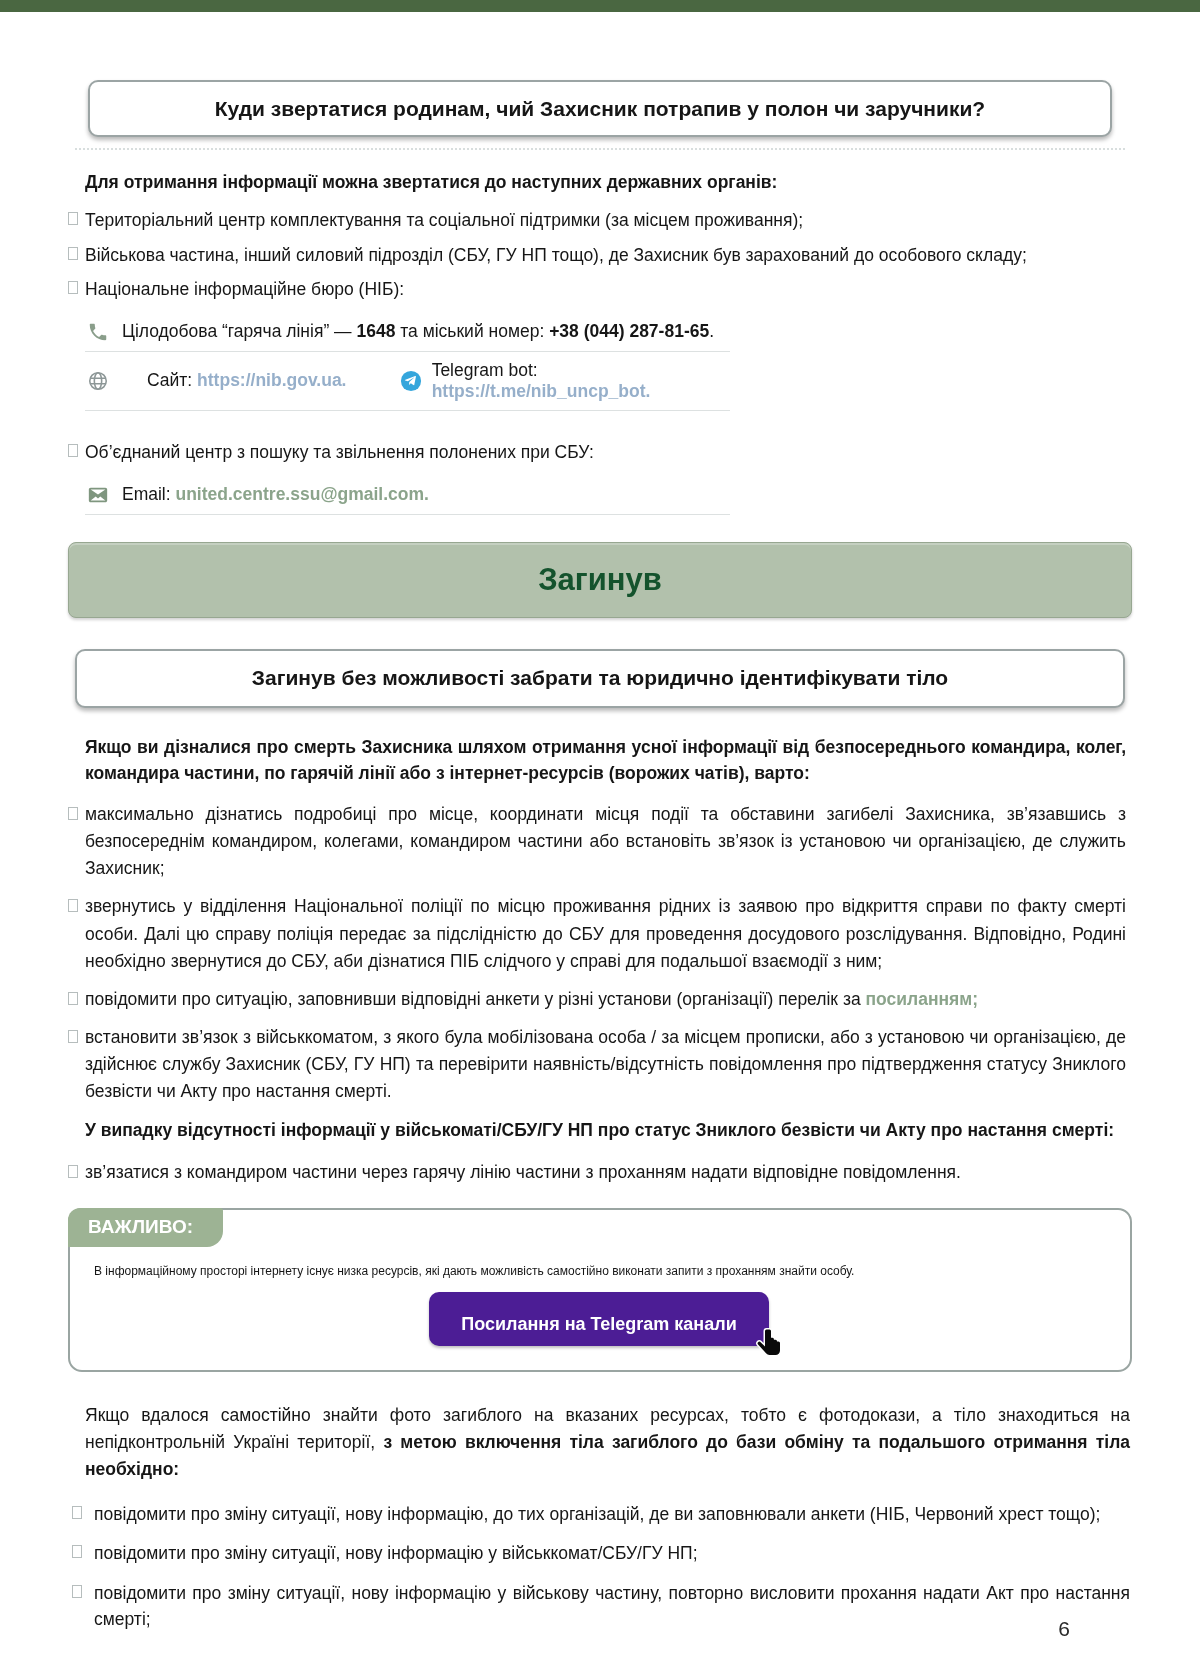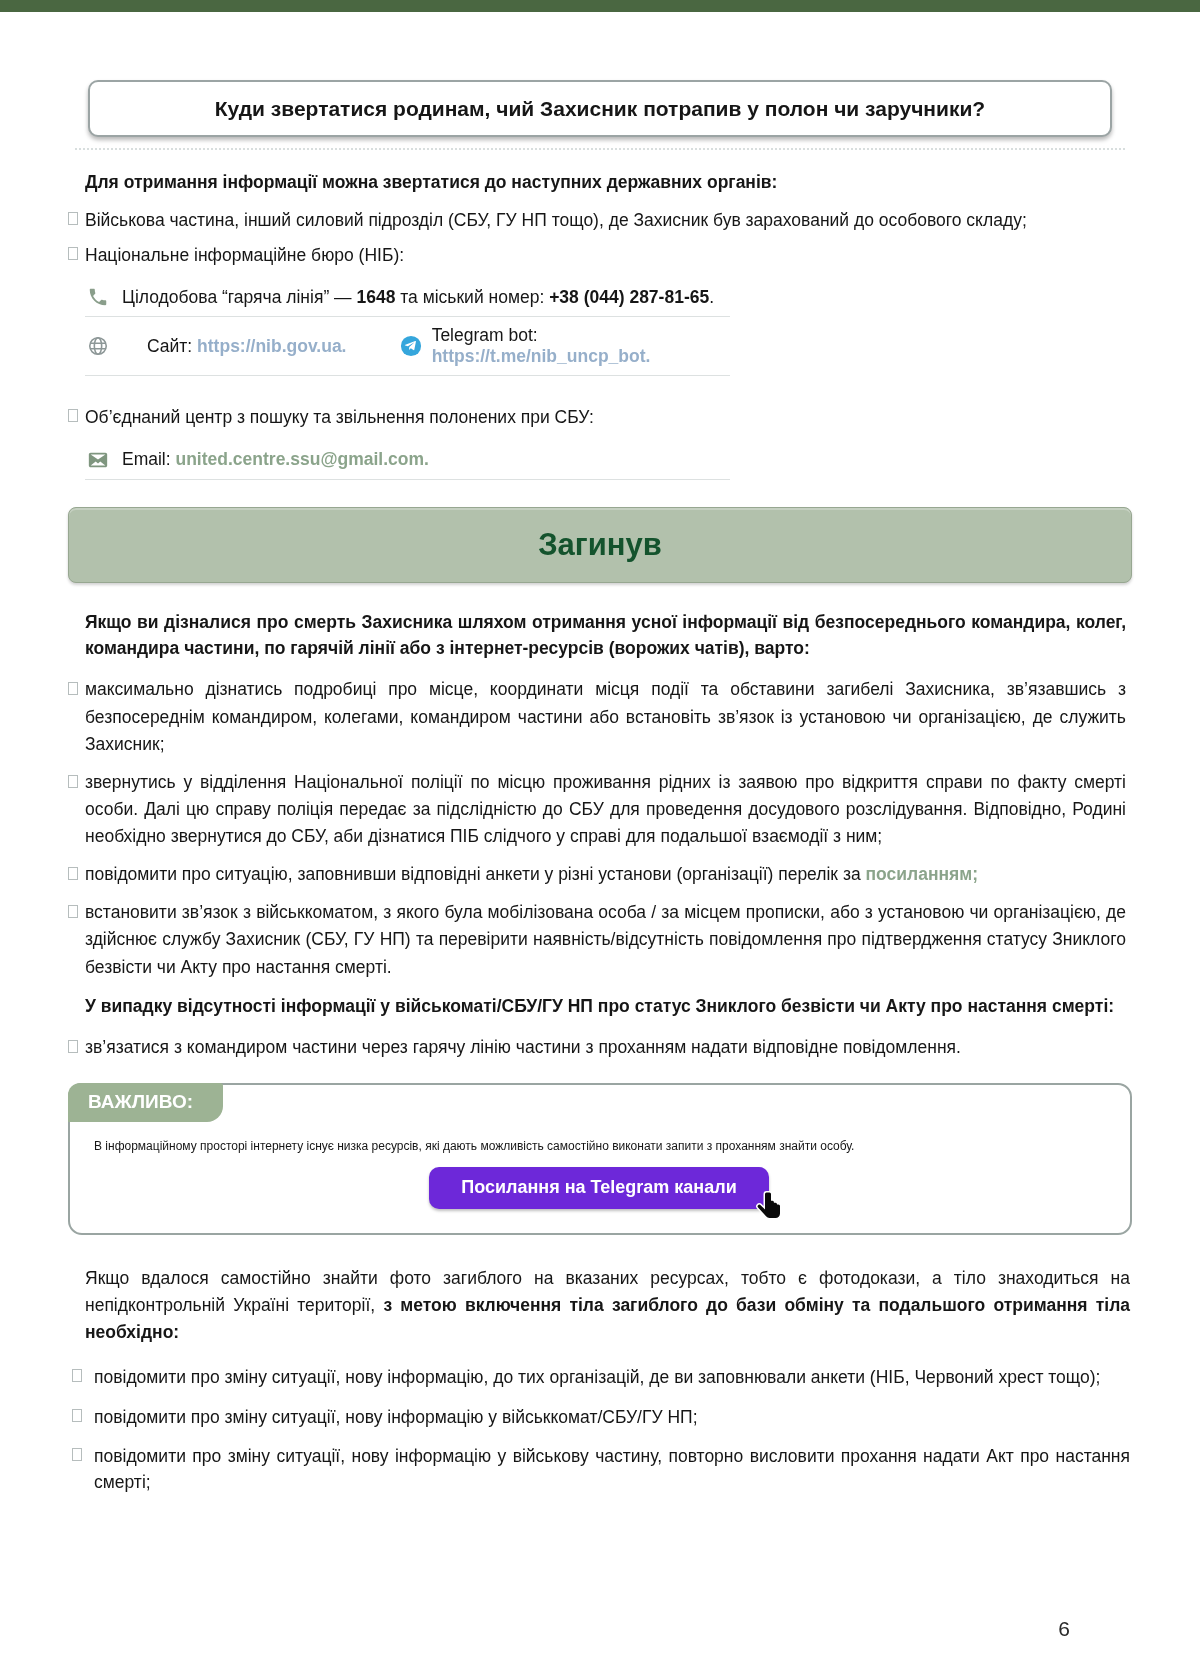--- a/index.html
+++ b/index.html
@@ -61,22 +61,22 @@
     padding:52px 26px 24px 24px; min-height:130px;
   }
   .imptab {
     position:absolute; top:-2px; left:-2px; background:#9db394; color:#fff;
     font-size:19px; font-weight:bold; padding:8px 30px 9px 20px;
     border-radius:12px 3px 16px 0;
   }
   .imptext { font-size:12px; line-height:1.5; text-align:justify; }
   .btnwrap { text-align:center; margin-top:12px; }
   .tgbtn {
-    position:relative; display:inline-block; background:#6d28d9; color:#fff;
-    font-size:18px; font-weight:bold; padding:10px 32px 11px; border-radius:10px;
+    position:relative; display:inline-block; background:#4c1d95; color:#fff;
+    font-size:18px; font-weight:bold; padding:22px 32px 11px; border-radius:10px;
     box-shadow:0 2px 3px rgba(0,0,0,.25); cursor:pointer;
   }
   .handicon { position:absolute; right:-20px; bottom:-16px; width:36px; height:36px; }
 
   .lead3 { margin:30px 70px 0 85px; font-size:17.5px; line-height:1.55; text-align:justify; }
   .lead3 b { font-weight:bold; }
 
   .blist3 { margin:18px 70px 0 72px; }
   .blist3 li { position:relative; padding-left:22px; margin-bottom:13px; font-size:17.5px; line-height:1.5; text-align:justify; }
   .blist3 .sq { top:5px; }
@@ -90,21 +90,21 @@
   <div class="topbar"></div>
 
   <div class="hbox hbox1">
     <div class="t">Куди звертатися родинам, чий Захисник потрапив у полон чи заручники?</div>
   </div>
   <div class="dotted-rule"></div>
 
   <div class="lead1">Для отримання інформації можна звертатися до наступних державних органів:</div>
 
   <ul class="plain blist1">
-    <li><span class="sq"></span></li>
+    <li><span class="sq"></span><span>Територіальний центр комплектування та соціальної підтримки (за місцем проживання);</span></li>
     <li><span class="sq"></span><span>Військова частина, інший силовий підрозділ (СБУ, ГУ НП тощо), де Захисник був зарахований до особового складу;</span></li>
     <li><span class="sq"></span><span>Національне інформаційне бюро (НІБ):</span></li>
   </ul>
 
   <div class="contact">
     <div class="crow">
       <svg class="icon16" viewBox="0 0 24 24">
           <path fill="#8a9e8b" d="M6.62 10.79c1.44 2.83 3.76 5.14 6.59 6.59l2.2-2.21c.27-.27.67-.36 1.02-.24 1.12.37 2.33.57 3.57.57.55 0 1 .45 1 1V20c0 .55-.45 1-1 1-9.39 0-17-7.61-17-17 0-.55.45-1 1-1h3.5c.55 0 1 .45 1 1 0 1.25.2 2.45.57 3.57.11.35.03.74-.25 1.02l-2.2 2.2z"></path>
         </svg>
       <span><span>Цілодобова “гаряча лінія” — </span><b class="num">1648</b><span> та міський номер: </span><b class="num">+38 (044) 287-81-65</b><span>.</span></span>
@@ -142,20 +142,23 @@
           <path fill="#7f967f" d="M20 4H4c-1.1 0-2 .9-2 2v12c0 1.1.9 2 2 2h16c1.1 0 2-.9 2-2V6c0-1.1-.9-2-2-2zm0 2-8 5.5L4 6h16zM4 18l5.2-5.2L4 9v9zm16 0v-9l-5.2 3.8L20 18zm-8-2.3 2.5-2.2L20 18H4l5.5-4.5 2.5 2.2z"></path>
         </svg>
       <span><span>Email: </span><a class="link-green">united.centre.ssu@gmail.com.</a></span>
     </div>
   </div>
 
   <div class="banner">
       <span>Загинув</span>
     </div>
 
+  <div class="hbox hbox2">
+    <div class="t">Загинув без можливості забрати та юридично ідентифікувати тіло</div>
+  </div>
 
   <div class="lead2">Якщо ви дізналися про смерть Захисника шляхом отримання усної інформації від безпосереднього командира, колег, командира частини, по гарячій лінії або з інтернет-ресурсів (ворожих чатів), варто:</div>
 
   <ul class="plain blist2">
     <li><span class="sq"></span><span>максимально дізнатись подробиці про місце, координати місця події та обставини загибелі Захисника, зв’язавшись з безпосереднім командиром, колегами, командиром частини або встановіть зв’язок із установою чи організацією, де служить Захисник;</span></li>
     <li><span class="sq"></span><span>звернутись у відділення Національної поліції по місцю проживання рідних із заявою про відкриття справи по факту смерті особи. Далі цю справу поліція передає за підслідністю до СБУ для проведення досудового розслідування. Відповідно, Родині необхідно звернутися до СБУ, аби дізнатися ПІБ слідчого у справі для подальшої взаємодії з ним;</span></li>
     <li><span class="sq"></span><span>повідомити про ситуацію, заповнивши відповідні анкети у різні установи (організації) перелік за </span><a class="link-green">посиланням;</a></li>
     <li><span class="sq"></span><span>встановити зв’язок з військкоматом, з якого була мобілізована особа / за місцем прописки, або з установою чи організацією, де здійснює службу Захисник (СБУ, ГУ НП) та перевірити наявність/відсутність повідомлення про підтвердження статусу Зниклого безвісти чи Акту про настання смерті.</span></li>
   </ul>
 

